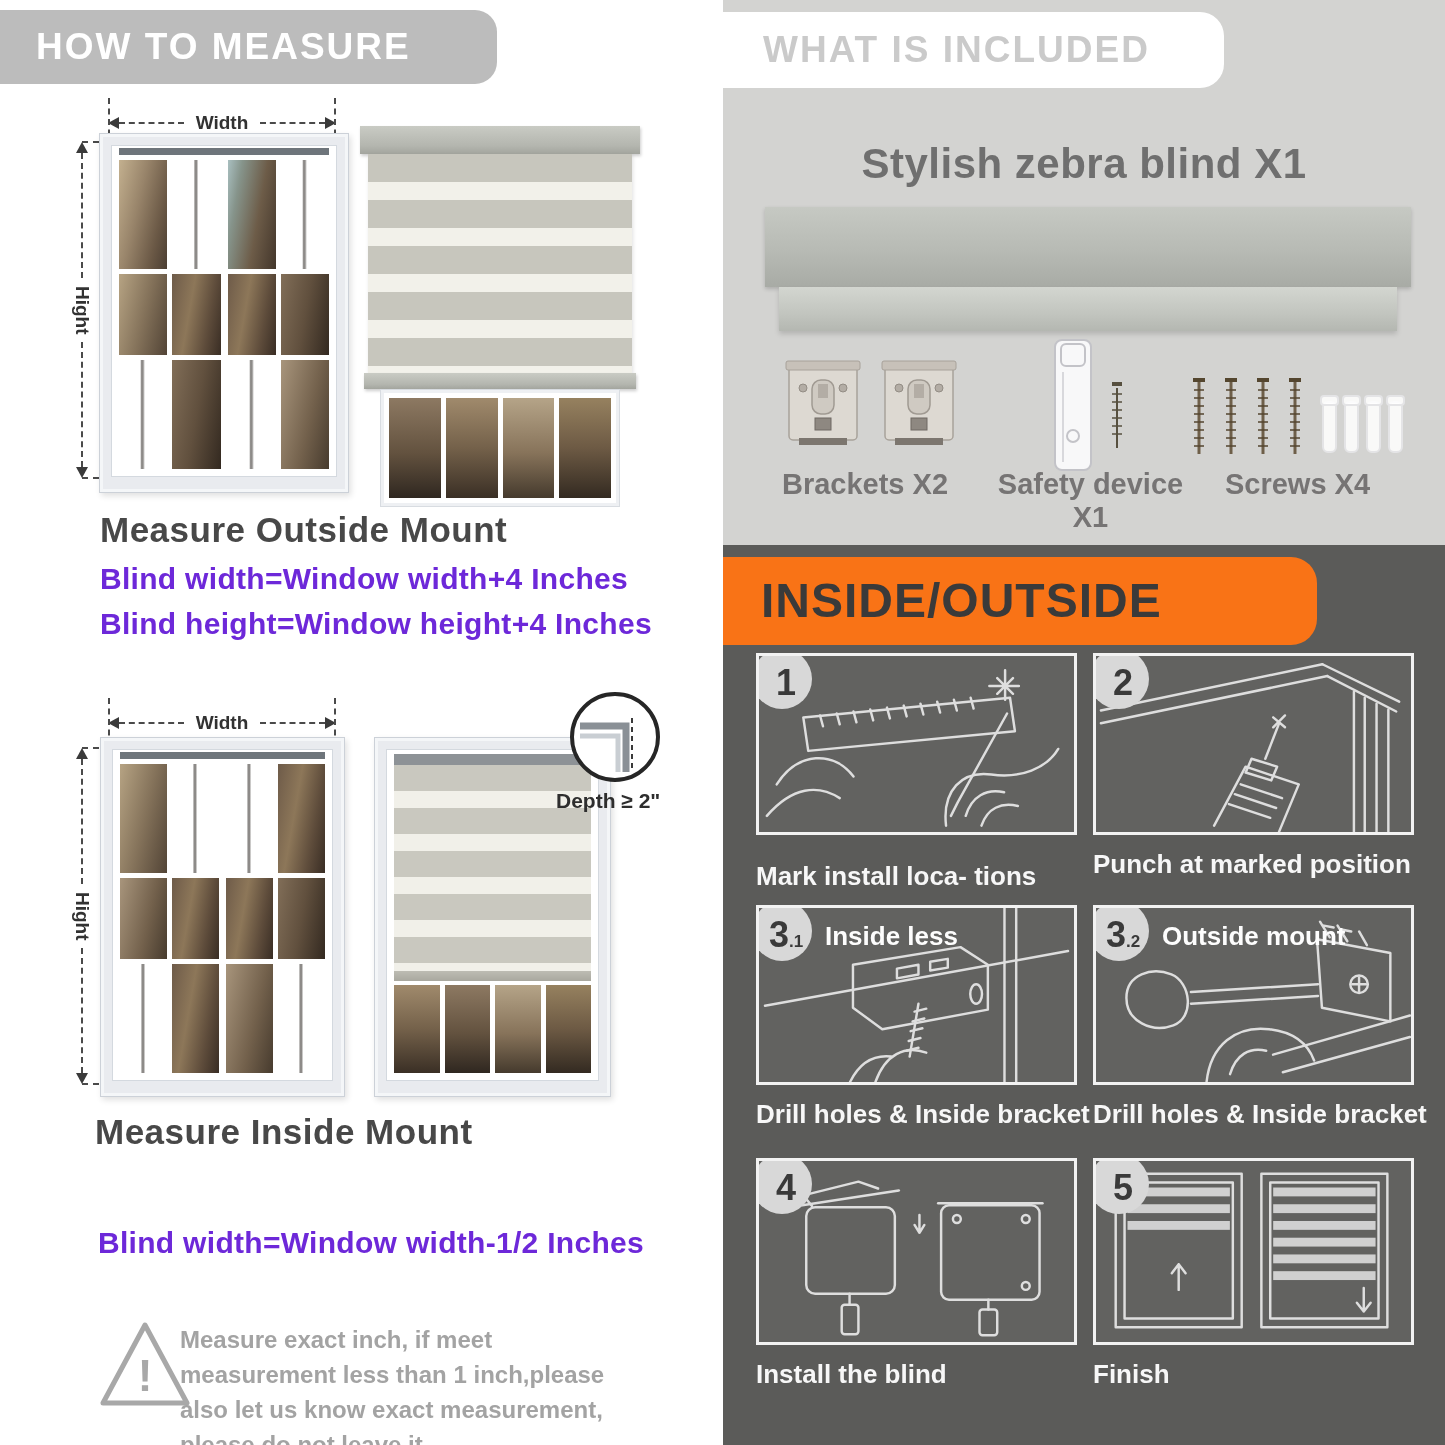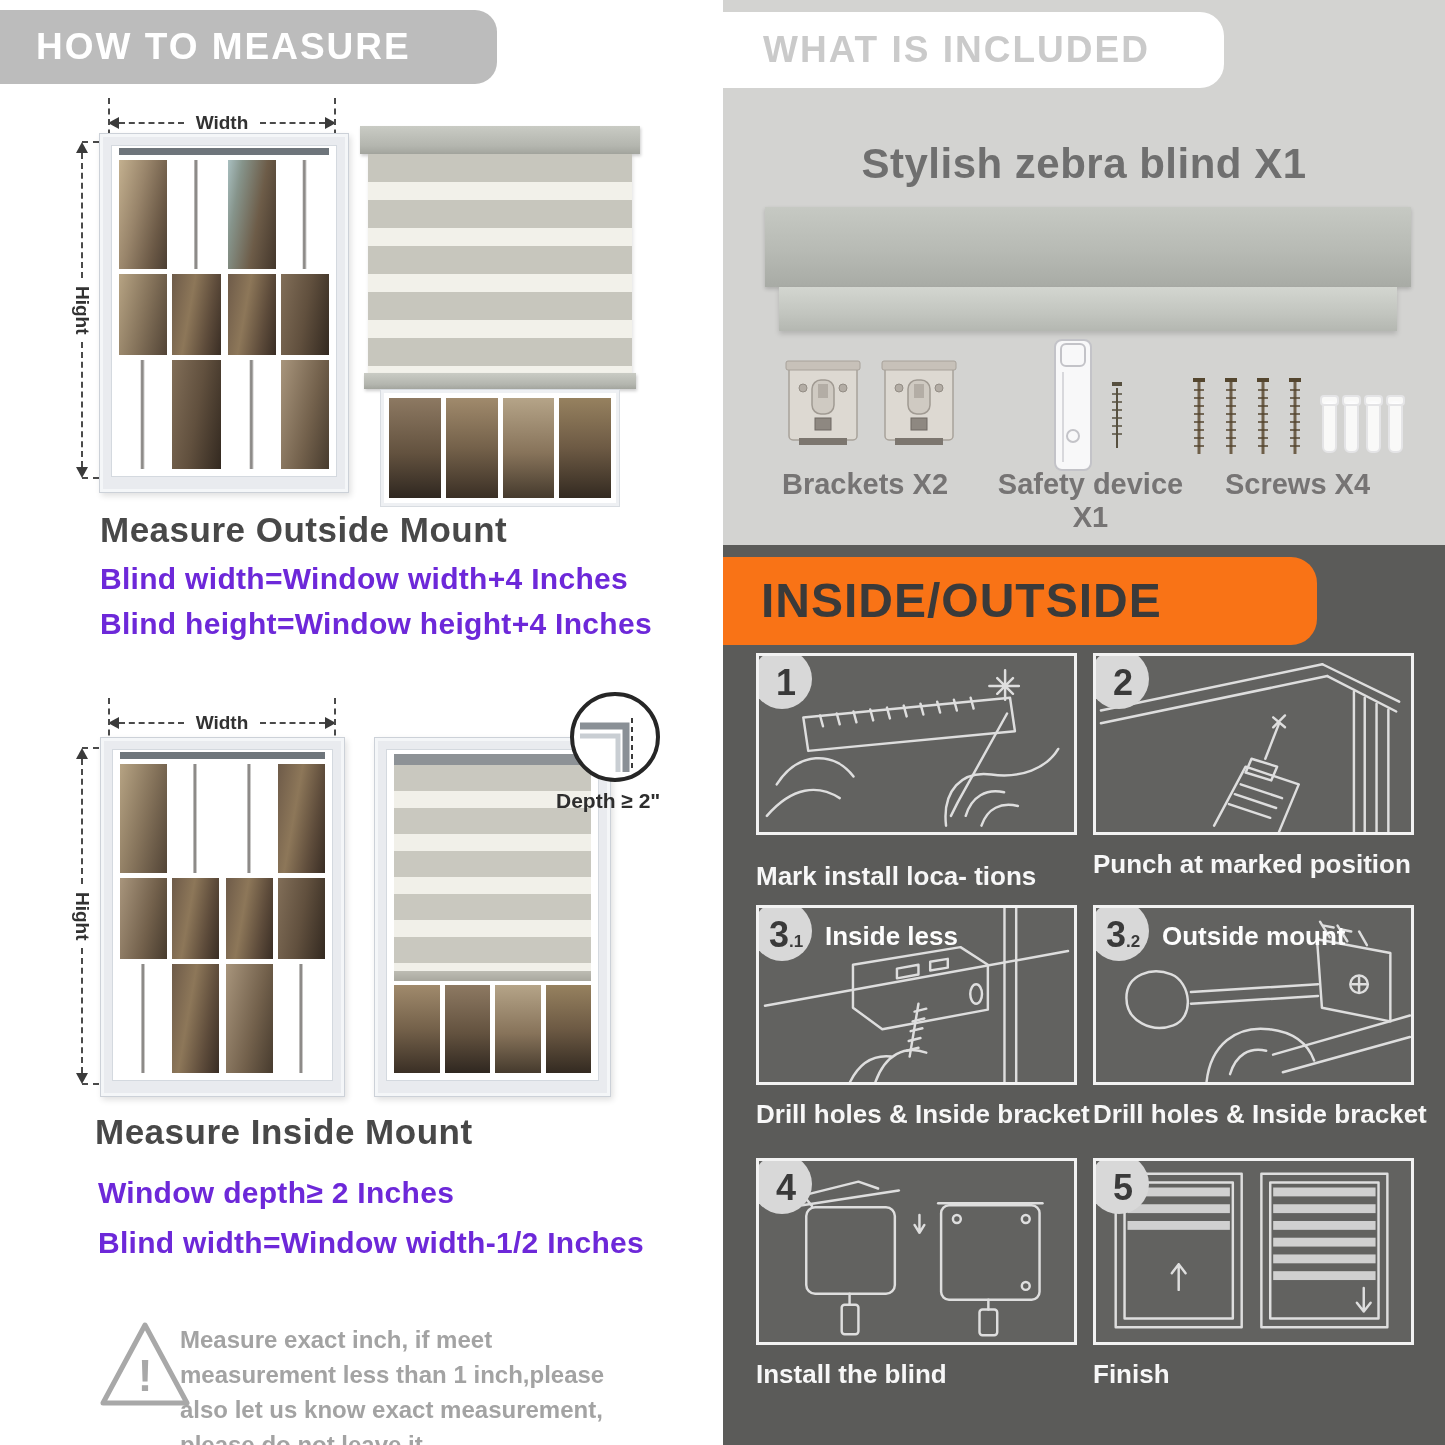--- a/index.html
+++ b/index.html
@@ -231,21 +231,20 @@
   <div class="depth-circle">
     <svg width="82" height="82" viewBox="0 0 82 82">
       <polyline points="6,30 52,30 52,76" fill="none" stroke="#8a9096" stroke-width="7"></polyline>
       <polyline points="6,40 44,40 44,76" fill="none" stroke="#c9ced3" stroke-width="5"></polyline>
       <line x1="58" y1="22" x2="58" y2="76" stroke="#3a3a3a" stroke-width="2" stroke-dasharray="5 4"></line>
     </svg>
   </div>
   <div class="depth-label">Depth ≥ 2"</div>
 
   <div class="h2" style="left:95px; top:1112px;">Measure Inside Mount</div>
-  <div class="formula" style="left:98px; top:1176px;">Window depth≥ 2 Inches</div>
   <div class="formula" style="left:98px; top:1226px;">Blind width=Window width-1/2 Inches</div>
 
   <svg style="position:absolute; left:95px; top:1315px;" width="100" height="100" viewBox="0 0 100 100">
     <path d="M50,10 L92,88 L8,88 Z" fill="none" stroke="#a8a8a8" stroke-width="5" stroke-linejoin="round"></path>
     <text x="50" y="76" text-anchor="middle" font-size="44" font-weight="bold" fill="#a8a8a8" font-family="Liberation Sans, sans-serif">!</text>
   </svg>
   <div class="warn-text">Measure exact inch, if meet measurement less than 1 inch,please also let us know exact measurement, please do not leave it</div>
 
   <div class="included-panel">
     <div class="included-bar">WHAT IS INCLUDED</div>

